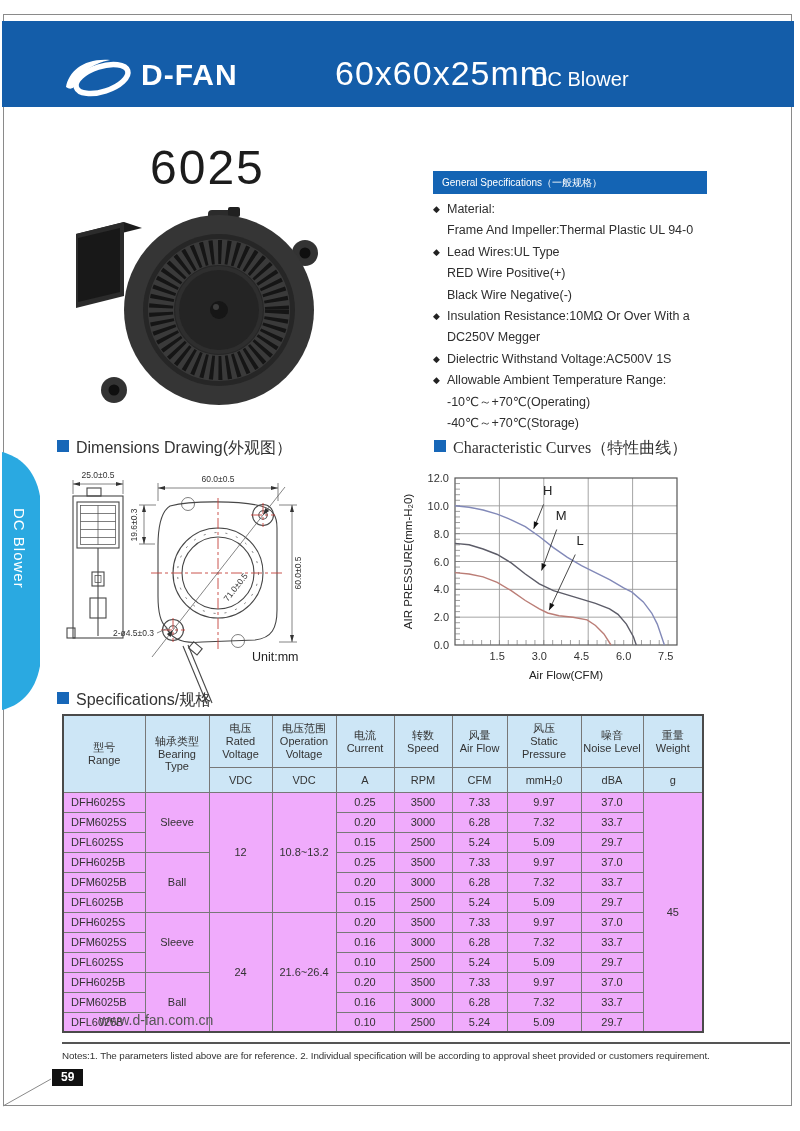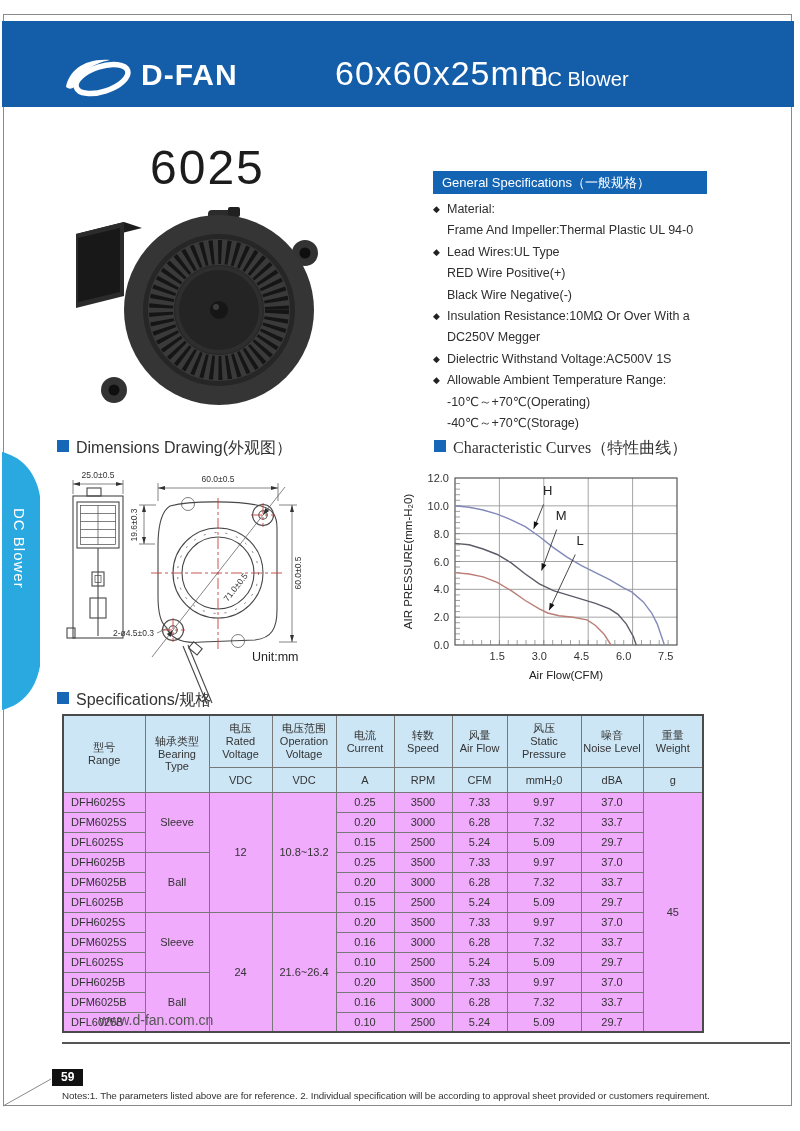--- a/index.html
+++ b/index.html
@@ -9,21 +9,21 @@
   .hairline{background:#8a8a8a;}
   
   #band{left:2px;top:21px;width:792px;height:86px;background:#145da9;}
   #brand-text{left:141px;top:58px;font-size:30px;font-weight:bold;color:#fff;letter-spacing:1px;}
   #size-text{left:291px;top:54px;font-size:34px;color:#fff;letter-spacing:1px;margin-left:44px;}
   #type-text{left:533px;top:68px;font-size:20px;color:#fff;}
   
   #model-number{left:128px;top:140px;font-size:48px;color:#1c1c1c;letter-spacing:2px;margin-left:22px;}
   
   #gs-bar{left:433px;top:171px;width:274px;height:23px;background:#1464b4;color:#fff;
-          font-size:13px;line-height:23px;padding-left:9px;box-sizing:border-box;}
+          font-size:10px;line-height:23px;padding-left:9px;box-sizing:border-box;}
   #gs-list{left:433px;top:199px;width:330px;font-size:12.5px;color:#2e2e2e;}
   .spec-line{position:relative;height:21.4px;line-height:21.4px;padding-left:14px;white-space:nowrap;}
   .spec-line .diamond{position:absolute;left:0;top:0;font-size:9px;color:#222;}
   
   .sec-square{width:12px;height:12px;background:#1767b8;}
   .sec-title{font-size:16px;color:#333;white-space:nowrap;}
   
   #tab-label{left:11px;top:508px;color:#fff;font-size:15px;letter-spacing:1px;
              writing-mode:vertical-rl;white-space:nowrap;}
   
@@ -42,21 +42,21 @@
   #spec-table th,#spec-table td{border:1px solid #787878;font-size:11px;color:#333;
       text-align:center;padding:0;font-weight:normal;overflow:hidden;}
   #spec-table thead th{background:#cde6f6;}
   #spec-table thead tr:first-child{height:52px;}
   #spec-table thead tr:last-child{height:25px;}
   #spec-table tbody tr{height:20px;background:#f0abfc;}
   #spec-table td.model{text-align:left;padding-left:7px;}
   .th-zh{display:block;font-size:11px;line-height:13px;}
   .th-en{display:block;font-size:11px;line-height:12.5px;}
   
-  #notes{left:62px;top:1050px;width:730px;font-size:9.8px;color:#333;white-space:nowrap;letter-spacing:-0.1px;margin-top:40px;}
+  #notes{left:62px;top:1050px;width:730px;font-size:9.8px;color:#333;white-space:nowrap;letter-spacing:-0.1px;}
   #page-num{left:52px;top:1069px;background:#111;color:#fff;font-size:12px;font-weight:bold;
             padding:1px 9px 2px 9px;}
   #website{left:99px;top:1012px;font-size:14px;color:#555;}
 </style>
 </head>
 <body>
 
 <div id="page">
 
   <div class="abs hairline" style="left:3px;top:14px;width:789px;height:1px;"></div>

